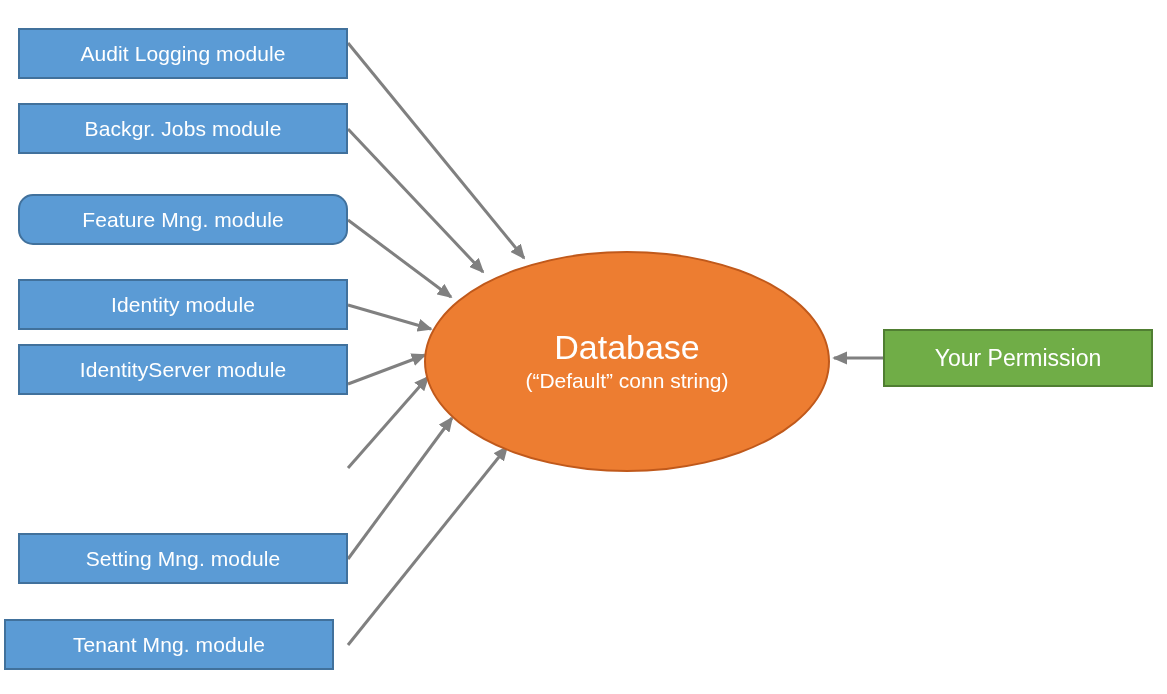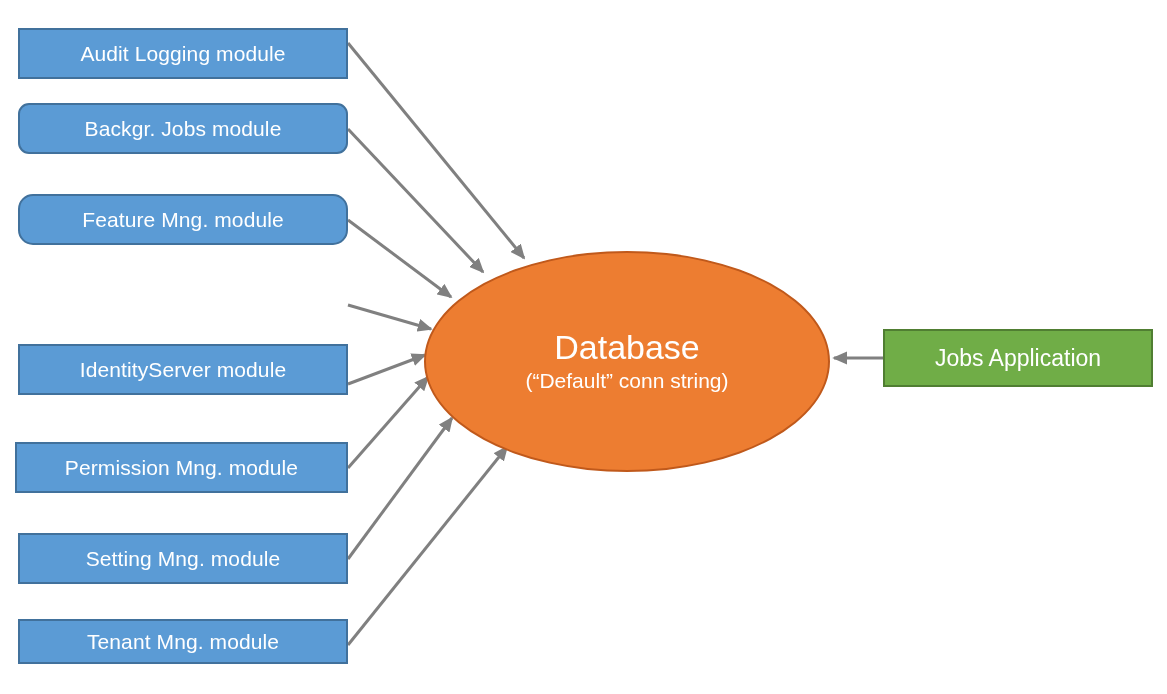--- a/index.html
+++ b/index.html
@@ -97,41 +97,41 @@
         <line x1="348" y1="468" x2="428" y2="377" stroke="#808080" stroke-width="3" marker-end="url(#arrowhead)"></line>
         <line x1="348" y1="559" x2="452" y2="418" stroke="#808080" stroke-width="3" marker-end="url(#arrowhead)"></line>
         <line x1="348" y1="645" x2="507" y2="447" stroke="#808080" stroke-width="3" marker-end="url(#arrowhead)"></line>
         <line x1="883" y1="358" x2="834" y2="358" stroke="#808080" stroke-width="3" marker-end="url(#arrowhead)"></line>
       </g>
   </svg>
 
   <div class="module-box" style="left: 18px; top: 17px; width: 330px; height: 51px; margin-top: 11px;">
     <span>Audit Logging module</span>
   </div>
-  <div class="module-box" style="left: 18px; top: 103px; width: 330px; height: 51px; border-radius: 11px;">
+  <div class="module-box" style="left: 18px; top: 103px; width: 330px; height: 51px;">
     <span>Backgr. Jobs module</span>
   </div>
   <div class="module-box" style="left: 18px; top: 194px; width: 330px; height: 51px; border-radius: 15px;">
     <span>Feature Mng. module</span>
   </div>
+  <div class="module-box" style="left: 18px; top: 279px; width: 330px; height: 51px;">
+    <span>Identity module</span>
+  </div>
   <div class="module-box" style="left: 18px; top: 344px; width: 330px; height: 51px;">
     <span>IdentityServer module</span>
-  </div>
-  <div class="module-box" style="left: 15px; top: 442px; width: 333px; height: 51px;">
-    <span>Permission Mng. module</span>
   </div>
   <div class="module-box" style="left: 18px; top: 533px; width: 330px; height: 51px; align-items: center;">
     <span>Setting Mng. module</span>
   </div>
-  <div class="module-box" style="left: 18px; top: 619px; width: 330px; height: 45px; justify-content: center;">
+  <div class="module-box" style="left: 4px; top: 619px; width: 330px; height: 51px; justify-content: center;">
     <span>Tenant Mng. module</span>
   </div>
 
   <div class="db-ellipse" id="db-ellipse" style="left: 424px; top: 251px; width: 406px; height: 221px;">
     <div class="db-title">Database</div>
     <div class="db-sub">(“Default” conn string)</div>
   </div>
 
   <div class="app-box" id="app-box" style="left: 883px; top: 329px; width: 270px; height: 58px;">
-    <span>Jobs Application</span>
+    <span>Your Permission</span>
   </div>
 
 </div>
 
 </body></html>

